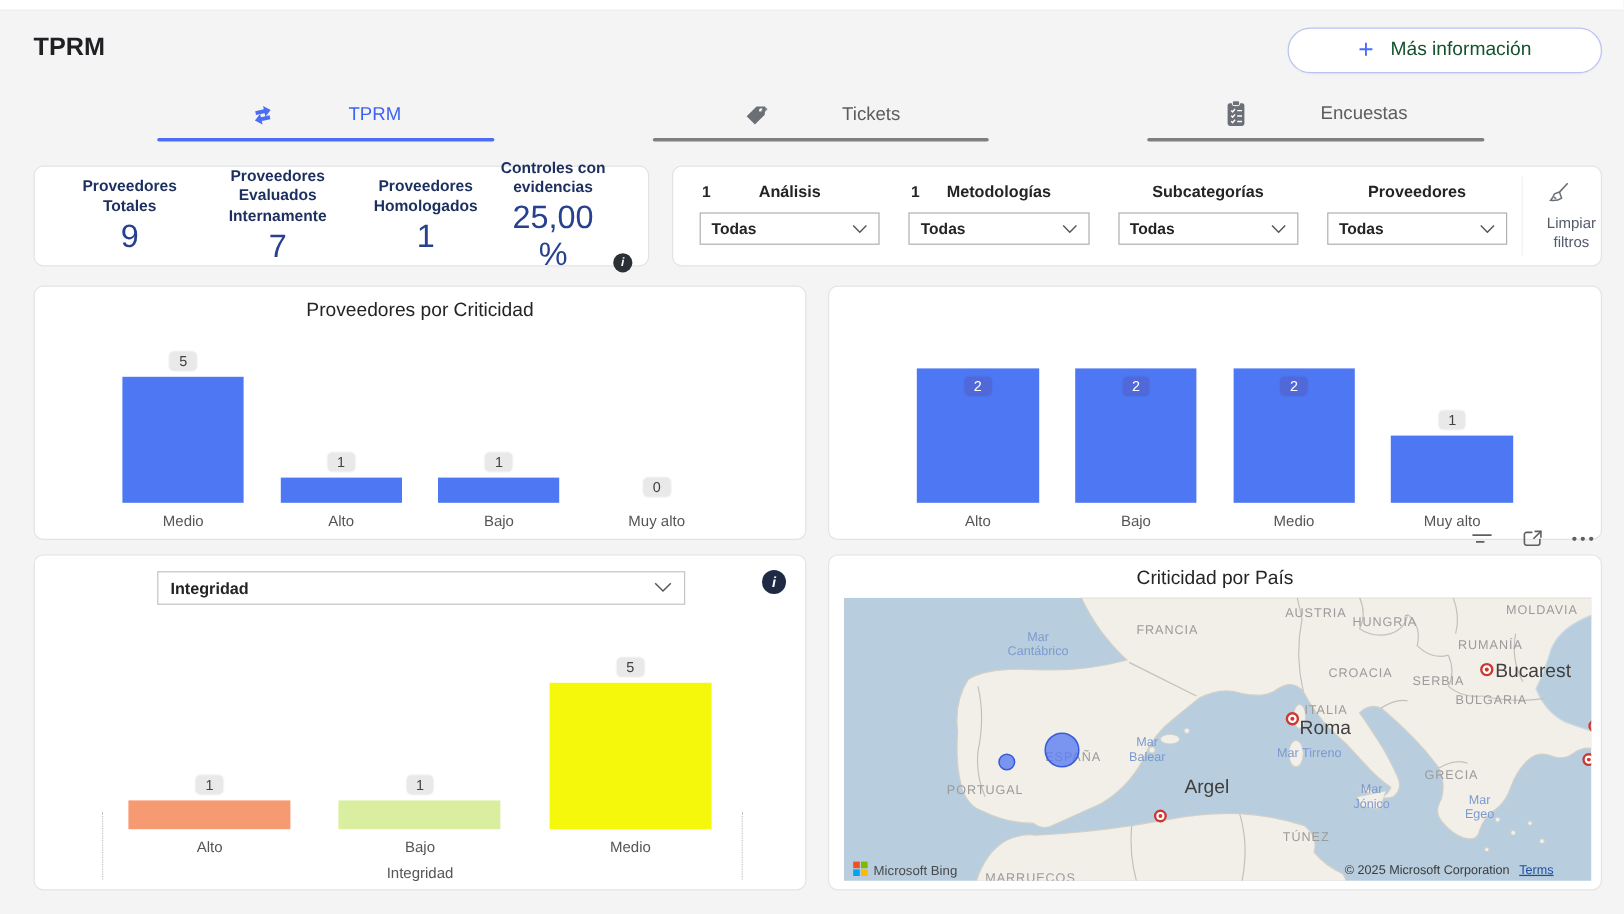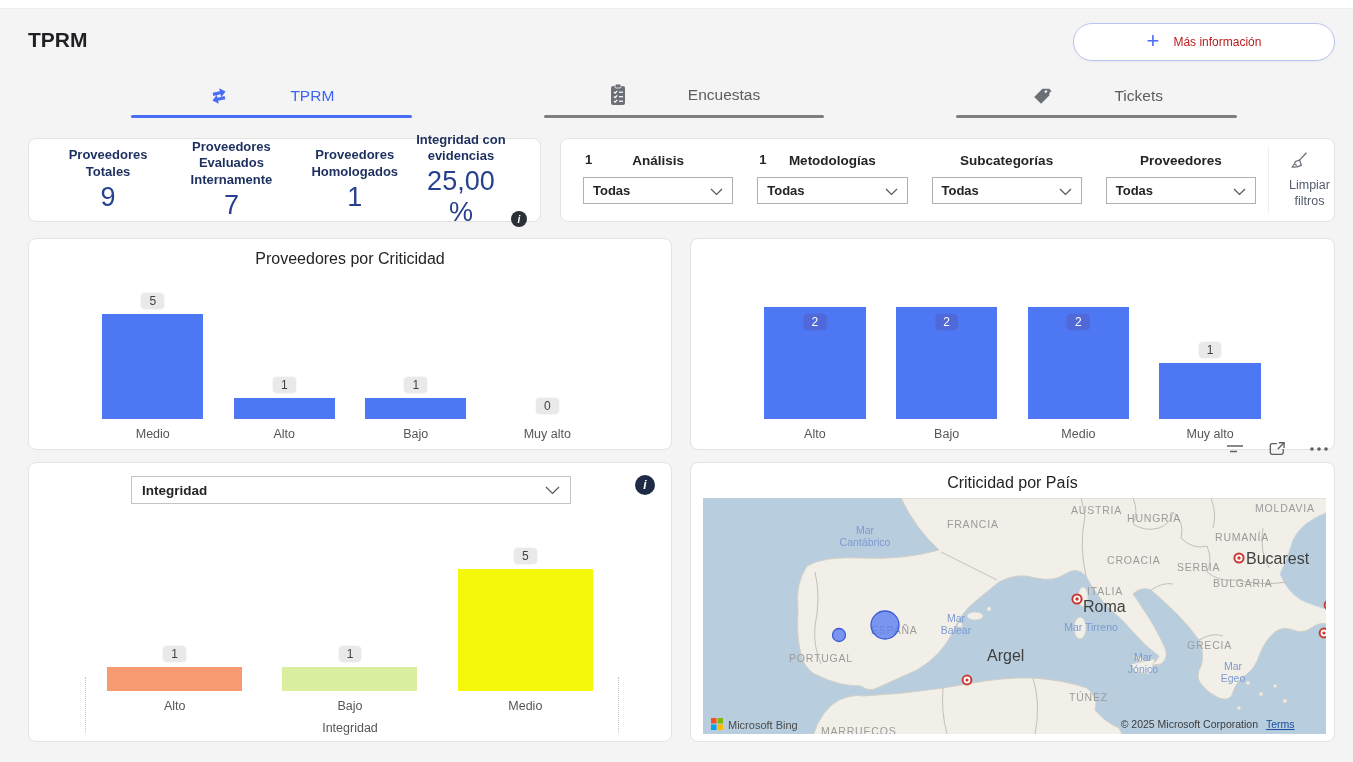--- a/index.html
+++ b/index.html
@@ -7,21 +7,21 @@
   body { font-family:"Liberation Sans", sans-serif; background:#f4f4f4; color:#252423; }
   .page { position:relative; width:1353px; height:762px; background:#f4f4f4; overflow:hidden; }
   .top-strip { position:absolute; top:0; left:0; right:0; height:9px; background:#ffffff; border-bottom:1px solid #ececec; }
 
   
   .page-title { position:absolute; left:28px; top:28px; font-size:21px; font-weight:bold; color:#1f2023; }
   .more-info-btn { position:absolute; right:18px; top:23px; width:262px; height:38px; background:#fff;
     border:1px solid #b9c3f2; border-radius:19px; display:flex; align-items:center; justify-content:center;
     gap:14px; cursor:pointer; box-shadow:0 1px 2px rgba(0,0,0,.04); }
   .more-info-btn .plus { color:#4b6cf5; font-size:22px; font-weight:400; line-height:1; margin-top:-2px; }
-  .more-info-btn .lbl { color:#b91c1c; font-size:12px; }
+  .more-info-btn .lbl { color:#14532d; font-size:16px; }
 
   
   .tabs { position:absolute; left:65px; right:50px; top:76px; height:42px; display:flex; }
   .tab { flex:1; display:flex; flex-direction:column; align-items:center; justify-content:flex-end; cursor:pointer; }
   .tab-inner { display:flex; align-items:center; gap:60px; margin-bottom:8px; }
   .tab-label { font-size:15.5px; color:#5c5c5c; }
   .tab.active .tab-label { color:#3d63f2; }
   .tab-underline { height:3px; width:68%; border-radius:2px; background:#7e7e7e; }
   .tab.active .tab-underline { background:#4b6cf5; }
   .tab svg { display:block; }
@@ -115,20 +115,33 @@
       <div class="tab-inner">
         <span>
           <svg width="22" height="22" viewBox="0 0 24 24">
             <g fill="#4b6cf5" transform="rotate(-12 12 12)">
               <path d="M6 7 h8 v-3.2 l6 5 -6 5 v-3.2 h-8 z"></path>
               <path d="M18 17 h-8 v3.2 l-6 -5 6 -5 v3.2 h8 z"></path>
             </g>
           </svg>
         </span>
         <span class="tab-label">TPRM</span>
+      </div>
+      <div class="tab-underline"></div>
+    </div>
+    <div class="tab">
+      <div class="tab-inner">
+        <span>
+          <svg width="24" height="22" viewBox="0 0 24 24">
+            <path d="M3.5 13 L12.5 4 H20 V11.5 L11 20.5 Z" fill="#6b6f76"></path>
+            <circle cx="16.6" cy="7.4" r="1.7" fill="#fff"></circle>
+            <path d="M20 4 l2.5 2.5 -9 9 -2.5 -1" fill="#6b6f76" opacity="0.85"></path>
+          </svg>
+        </span>
+        <span class="tab-label">Tickets</span>
       </div>
       <div class="tab-underline"></div>
     </div>
     <div class="tab">
       <div class="tab-inner">
         <span>
           <svg width="20" height="24" viewBox="0 0 20 24">
             <rect x="3" y="3" width="14" height="19" rx="2" fill="#6b6f76"></rect>
             <rect x="7" y="1" width="6" height="4" rx="1.2" fill="#6b6f76" stroke="#fff" stroke-width="0.8"></rect>
             <path d="M6 9 l1.2 1.2 2-2.4" stroke="#fff" stroke-width="1.2" fill="none"></path>
@@ -136,50 +149,37 @@
             <path d="M6 13.5 l1.2 1.2 2-2.4" stroke="#fff" stroke-width="1.2" fill="none"></path>
             <line x1="11" y1="13.7" x2="15" y2="13.7" stroke="#fff" stroke-width="1.2"></line>
             <path d="M6 18 l1.2 1.2 2-2.4" stroke="#fff" stroke-width="1.2" fill="none"></path>
             <line x1="11" y1="18.2" x2="15" y2="18.2" stroke="#fff" stroke-width="1.2"></line>
           </svg>
         </span>
         <span class="tab-label">Encuestas</span>
       </div>
       <div class="tab-underline"></div>
     </div>
-    <div class="tab">
-      <div class="tab-inner">
-        <span>
-          <svg width="24" height="22" viewBox="0 0 24 24">
-            <path d="M3.5 13 L12.5 4 H20 V11.5 L11 20.5 Z" fill="#6b6f76"></path>
-            <circle cx="16.6" cy="7.4" r="1.7" fill="#fff"></circle>
-            <path d="M20 4 l2.5 2.5 -9 9 -2.5 -1" fill="#6b6f76" opacity="0.85"></path>
-          </svg>
-        </span>
-        <span class="tab-label">Tickets</span>
-      </div>
-      <div class="tab-underline"></div>
-    </div>
   </div>
 
   <div class="card kpi-card">
     <div class="kpi">
       <div class="kpi-label">Proveedores Totales</div>
       <div class="kpi-value">9</div>
     </div>
     <div class="kpi wide">
       <div class="kpi-label">Proveedores Evaluados Internamente</div>
       <div class="kpi-value">7</div>
     </div>
     <div class="kpi">
       <div class="kpi-label">Proveedores Homologados</div>
       <div class="kpi-value">1</div>
     </div>
     <div class="kpi">
-      <div class="kpi-label">Integridad con evidencias</div>
+      <div class="kpi-label">Controles con evidencias</div>
       <div class="kpi-value"><span>25,00 %</span>
         <span class="kpi-info">i</span>
       </div>
     </div>
   </div>
 
   <div class="card filter-card">
     <div class="fgroup">
       <div class="fgroup-head">
         <span class="fcount">1</span>

